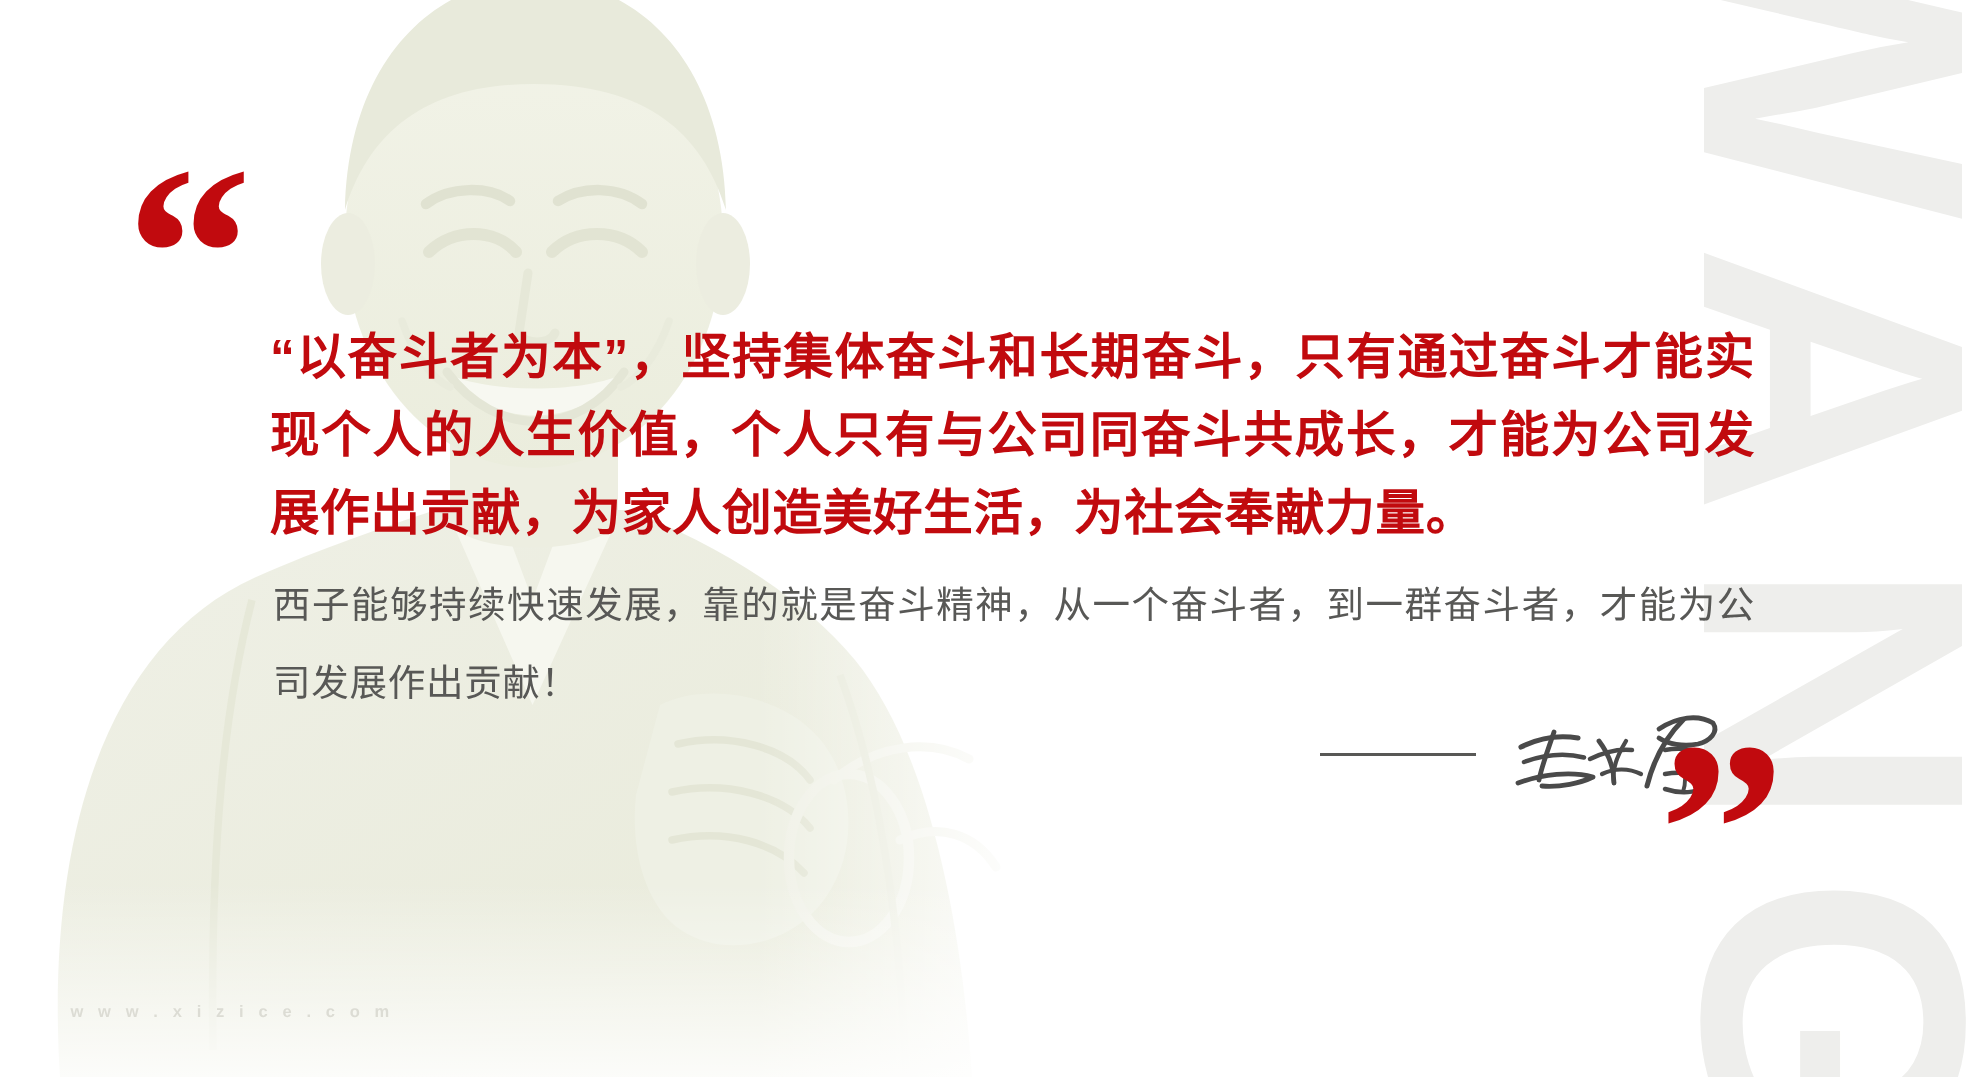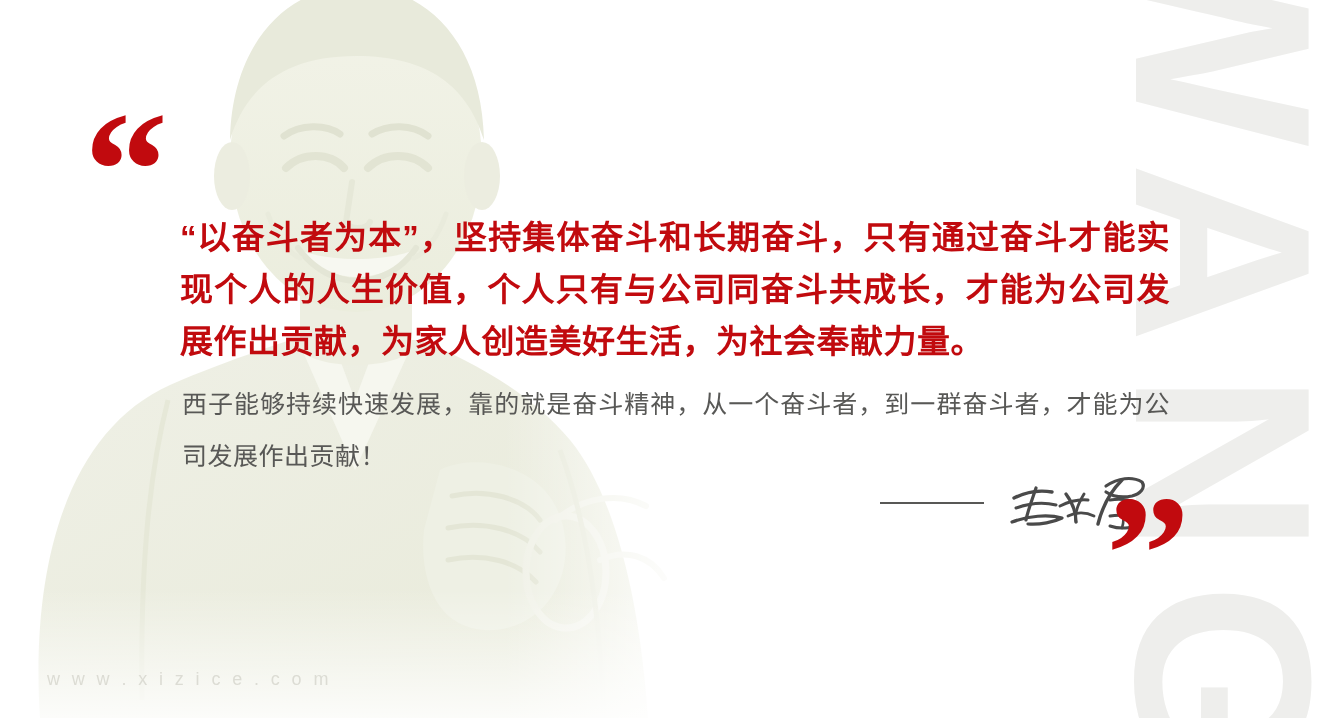--- a/index.html
+++ b/index.html
@@ -150,24 +150,24 @@
   }
   .signature-svg {
     display: block;
   }
 
   
   .footer-url {
     position: absolute;
     left: 47px;
     top: 669px;
-    font-size: 18px;
+    font-size: 11px;
     letter-spacing: 3.4px;
     color: #dcdcd4;
-    font-weight: 400;
+    font-weight: 700;
     white-space: nowrap;
   }
 </style>
 </head>
 <body>
 
 <div id="slide">
 
   <div class="portrait-wrap">
     <svg class="portrait-svg" viewBox="0 0 700 718" xmlns="http://www.w3.org/2000/svg">

